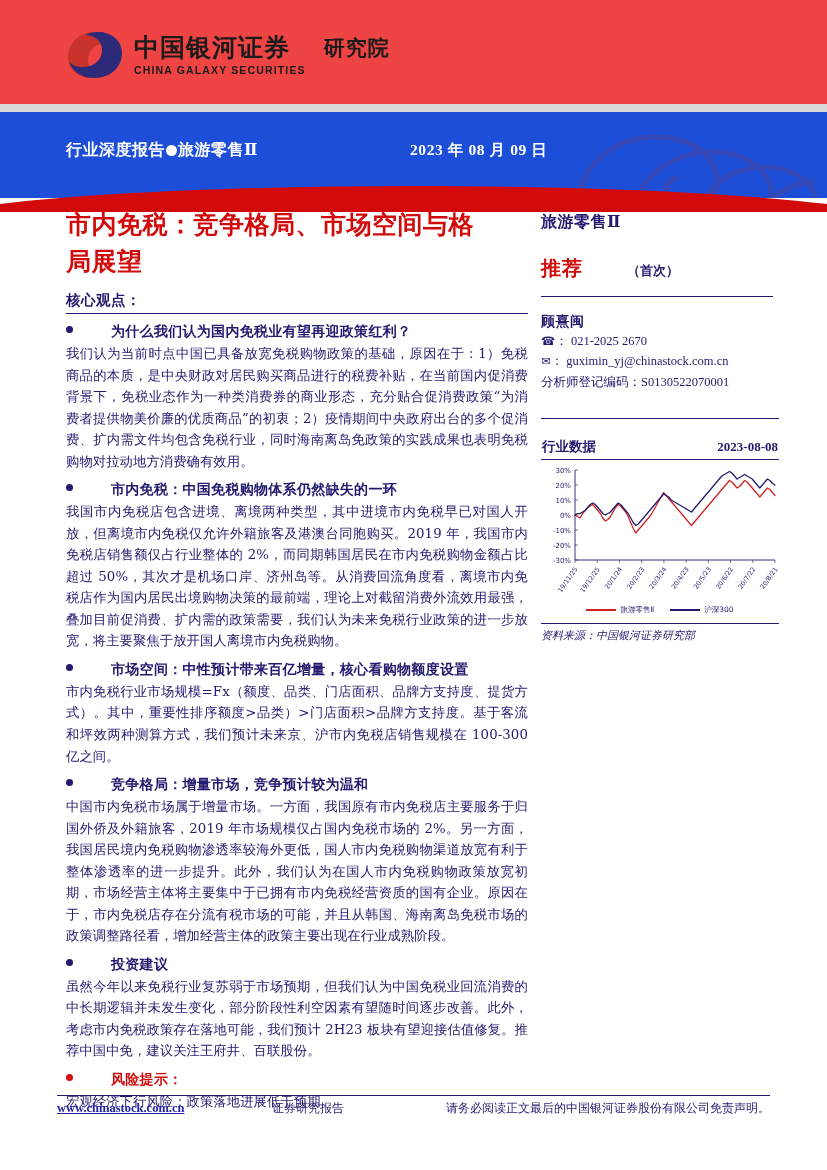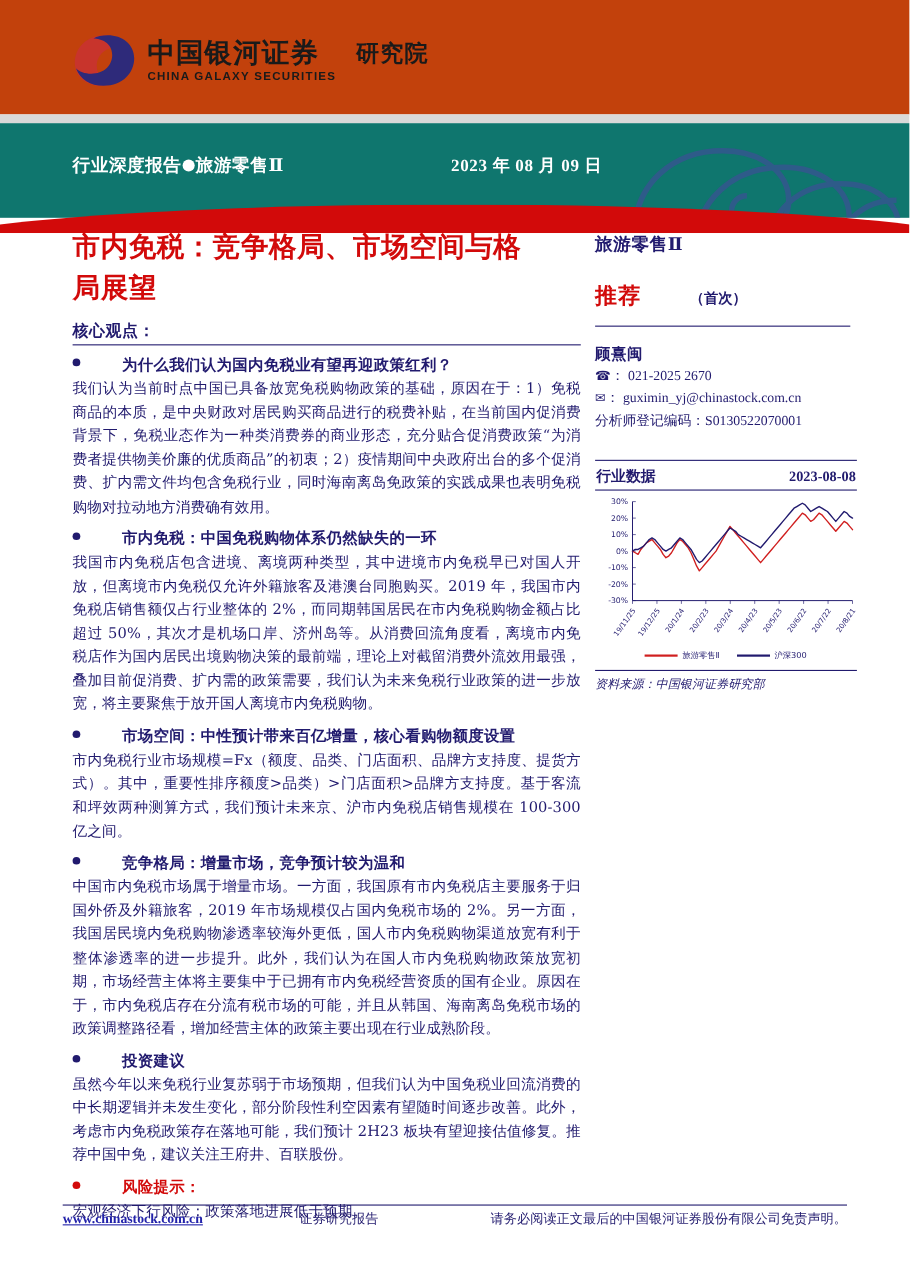--- a/index.html
+++ b/index.html
@@ -15,21 +15,21 @@
     height: 1170px;
     background: #fff;
     overflow: hidden;
   }
 
   
   .masthead {
     position: absolute;
     left: 0; top: 0;
     width: 827px; height: 104px;
-    background: #c2410c;
+    background: #ef4444;
   }
   .logo-wrap {
     position: absolute;
     left: 66px; top: 28px;
     display: flex;
     align-items: center;
     gap: 10px;
   }
   .logo-mark { position: relative; width: 58px; height: 54px; }
   .logo-mark svg { display: block; }
@@ -65,21 +65,21 @@
     left: 0; top: 104px;
     width: 827px; height: 8px;
     background: #d9d9d9;
   }
 
   
   .blue-band {
     position: absolute;
     left: 0; top: 112px;
     width: 827px; height: 86px;
-    background: #0f766e;
+    background: #1d4ed8;
     overflow: hidden;
   }
   .band-swirl { position: absolute; right: -10px; top: -30px; opacity: .55; }
   .band-left {
     position: absolute;
     left: 66px; top: 28px;
     font-family: "DejaVu Serif", serif;
     font-size: 16px;
     font-weight: bold;
     color: #ffffff;
@@ -189,21 +189,21 @@
     position: absolute;
     left: 541px; top: 418px;
     width: 238px;
   }
   .data-head {
     display: flex;
     justify-content: space-between;
     align-items: baseline;
     border-top: 1.6px solid #211a6e;
     border-bottom: 1.2px solid #211a6e;
-    padding: 5px 1px 3px 1px;
+    padding: 19px 1px 3px 1px;
   }
   .data-head-title {
     font-family: "DejaVu Serif", serif;
     font-size: 13.5px;
     font-weight: bold;
     color: #211a6e;
   }
   .data-head-date {
     font-family: "Liberation Serif", serif;
     font-size: 13px;

